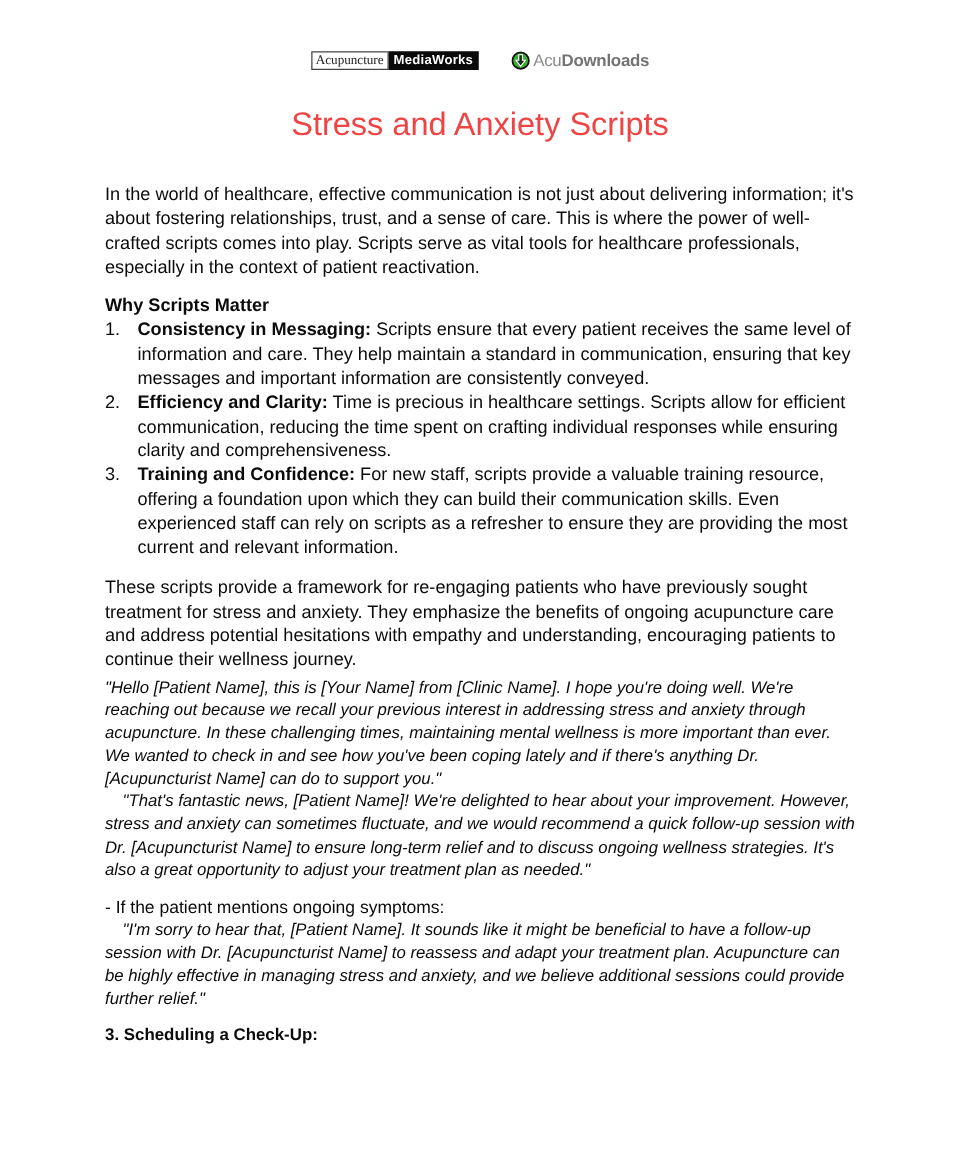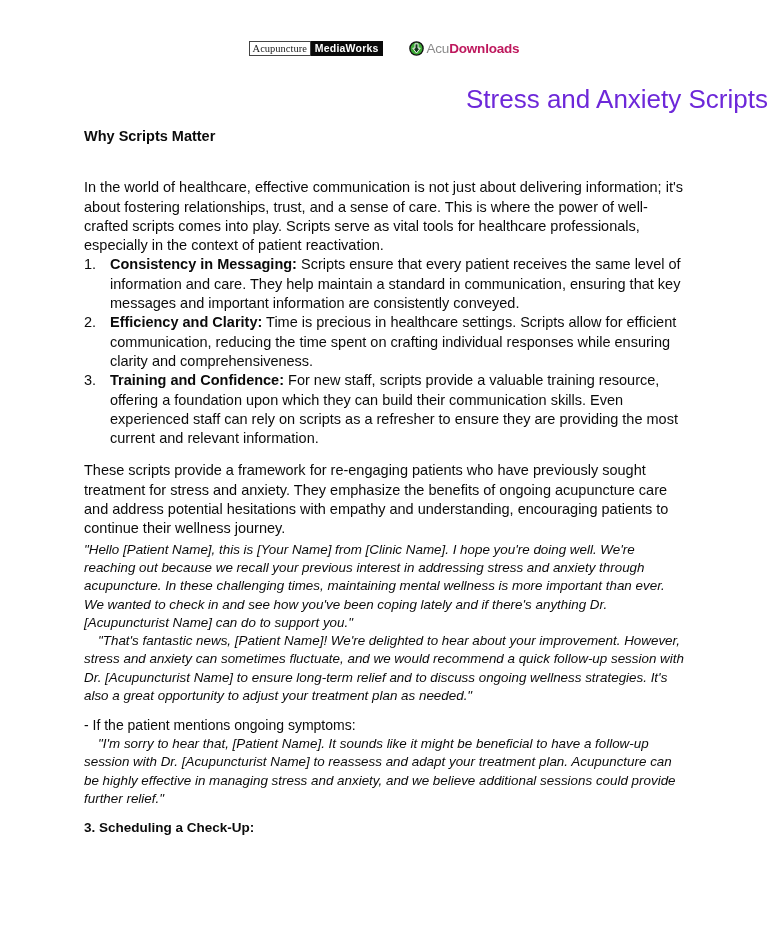--- a/index.html
+++ b/index.html
@@ -37,29 +37,29 @@
     color: #ffffff;
     font-weight: bold;
     font-size: 10.5px;
     line-height: 15px;
     padding: 0 4px;
     letter-spacing: 0.2px;
   }
   .logo-acu { display: flex; align-items: center; }
   .logo-acu svg { display: block; margin-right: 3px; }
   .acu-light { color: #8b8b8b; font-size: 13.5px; letter-spacing: -0.2px; }
-  .acu-bold  { color: #be185d; font-size: 13.5px; font-weight: bold; letter-spacing: -0.2px; }
+  .acu-bold  { color: #737373; font-size: 13.5px; font-weight: bold; letter-spacing: -0.2px; }
   
   .title {
     margin: 28px 0 0 0;
-    text-align: right;
+    text-align: center;
     font-size: 26px;
     font-weight: 400;
     line-height: 31px;
-    color: #6d28d9;
+    color: #ef4444;
   }
   
   .content { width: 600px; margin: 0 auto; }
   .body-text { font-size: 14.5px; line-height: 19.3px; margin: 0; }
   .intro { margin-top: 32px; }
   .why-heading { margin-top: 12px; font-weight: bold; }
   .olist { margin: 0; }
   .li { display: flex; }
   .li .num  { width: 26px; flex: 0 0 26px; font-size: 14.5px; line-height: 19.3px; }
   .li .li-text { flex: 1; font-size: 14.5px; line-height: 19.3px; }
@@ -103,23 +103,23 @@
       </span>
       <span class="acu-light">Acu</span>
         <span class="acu-bold">Downloads</span>
     </div>
   </div>
 
   <h1 class="title">Stress and Anxiety Scripts</h1>
 
   <div class="content">
 
+    <p class="body-text intro">In the world of healthcare, effective communication is not just about delivering information; it's about fostering relationships, trust, and a sense of care. This is where the power of well-crafted scripts comes into play. Scripts serve as vital tools for healthcare professionals, especially in the context of patient reactivation.</p>
+
     <p class="body-text why-heading">Why Scripts Matter</p>
-
-    <p class="body-text intro">In the world of healthcare, effective communication is not just about delivering information; it's about fostering relationships, trust, and a sense of care. This is where the power of well-crafted scripts comes into play. Scripts serve as vital tools for healthcare professionals, especially in the context of patient reactivation.</p>
 
     <div class="olist">
       <div class="li">
         <span class="num">1.</span>
         <span class="li-text"><b>Consistency in Messaging:</b><span> Scripts ensure that every patient receives the same level of information and care. They help maintain a standard in communication, ensuring that key messages and important information are consistently conveyed.</span></span>
       </div>
       <div class="li">
         <span class="num">2.</span>
         <span class="li-text"><b>Efficiency and Clarity:</b><span> Time is precious in healthcare settings. Scripts allow for efficient communication, reducing the time spent on crafting individual responses while ensuring clarity and comprehensiveness.</span></span>
       </div>

